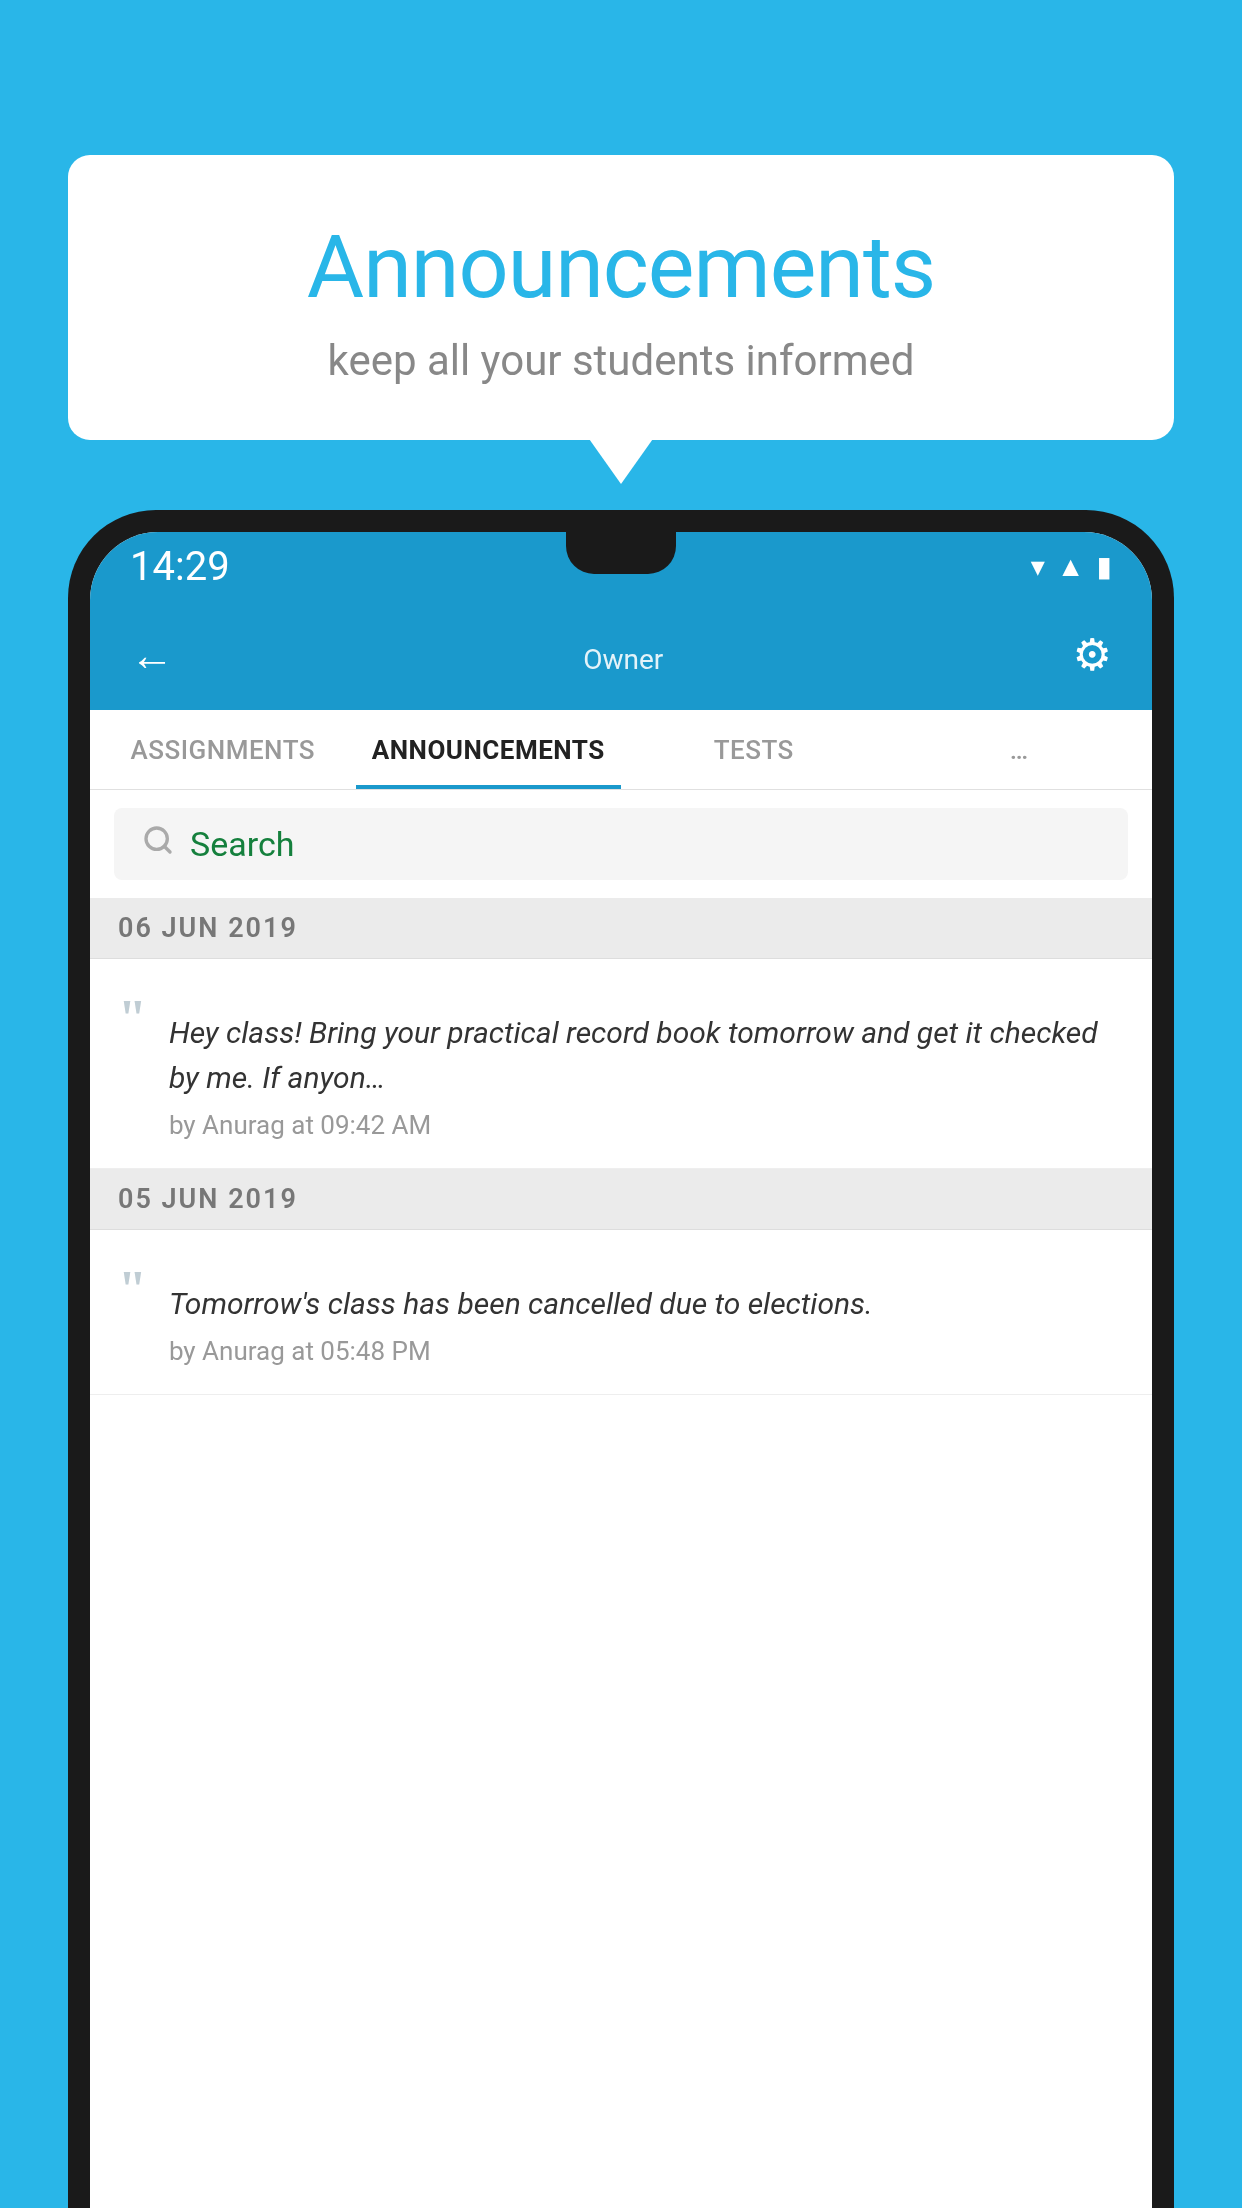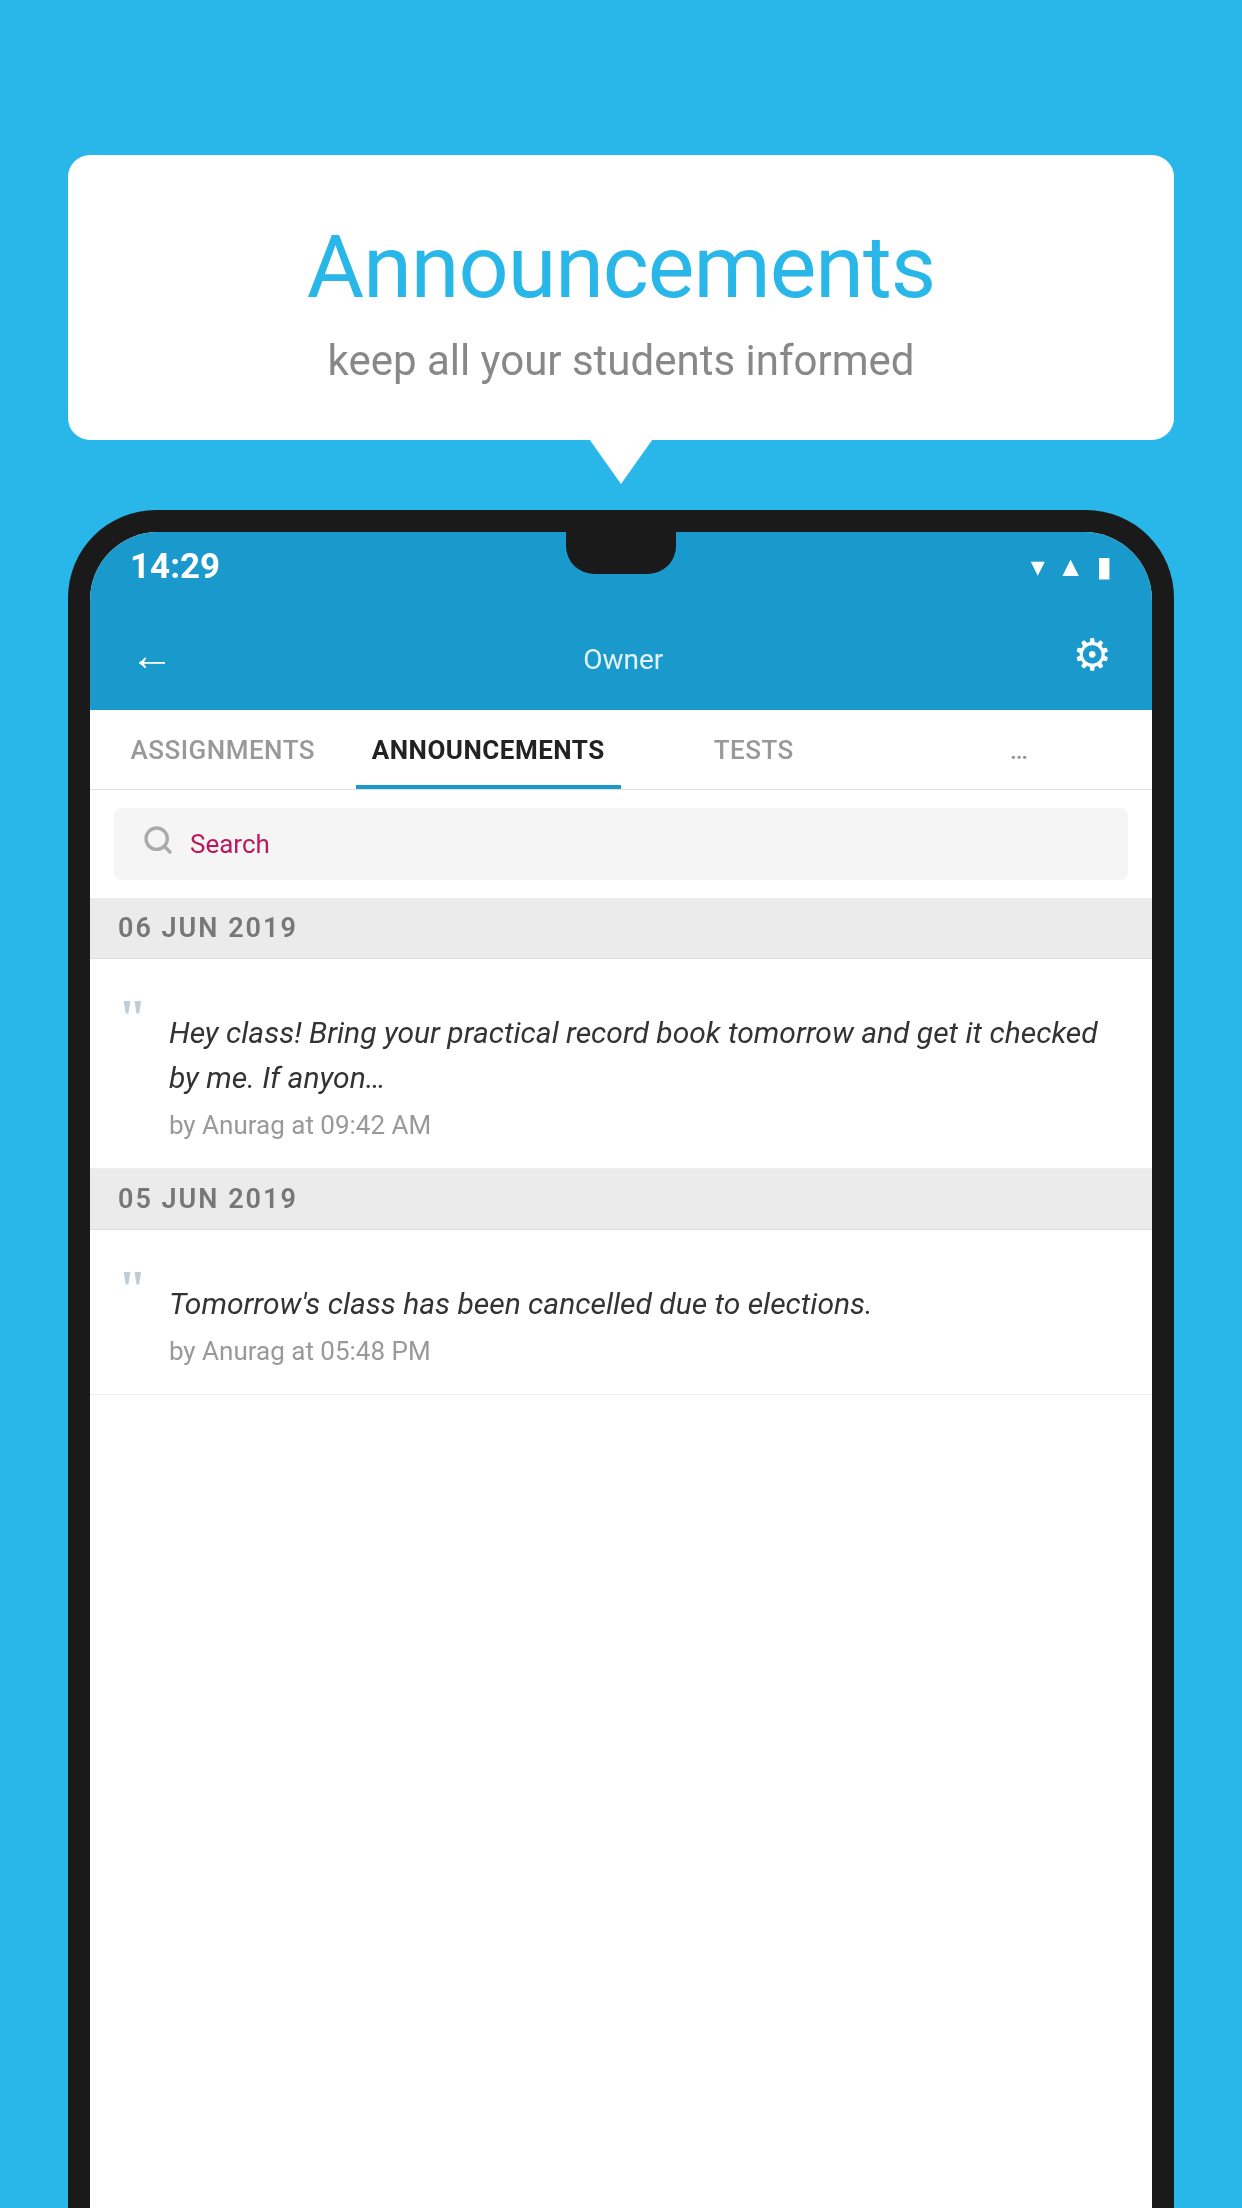--- a/index.html
+++ b/index.html
@@ -86,22 +86,22 @@
       height: 68px;
       display: flex;
       align-items: center;
       justify-content: space-between;
       padding: 0 40px;
       position: relative;
     }
 
     .status-bar-time {
       color: white;
-      font-size: 35px;
-      font-weight: 700;
+      font-size: 40px;
+      font-weight: 400;
     }
 
     .status-icons {
       display: flex;
       align-items: center;
       gap: 12px;
     }
 
     .status-icon {
       color: white;
@@ -213,22 +213,22 @@
       padding: 0 28px;
       gap: 16px;
     }
 
     .search-icon-svg {
       color: #aaa;
       font-size: 36px;
     }
 
     .search-placeholder {
-      color: #be185d;
-      font-size: 26px;
+      color: #15803d;
+      font-size: 34px;
     }
 
     
     .empty-state {
       display: flex;
       align-items: center;
       padding: 28px 28px 28px 24px;
       gap: 28px;
       background: white;
       border-bottom: 1.5px solid #eee;

